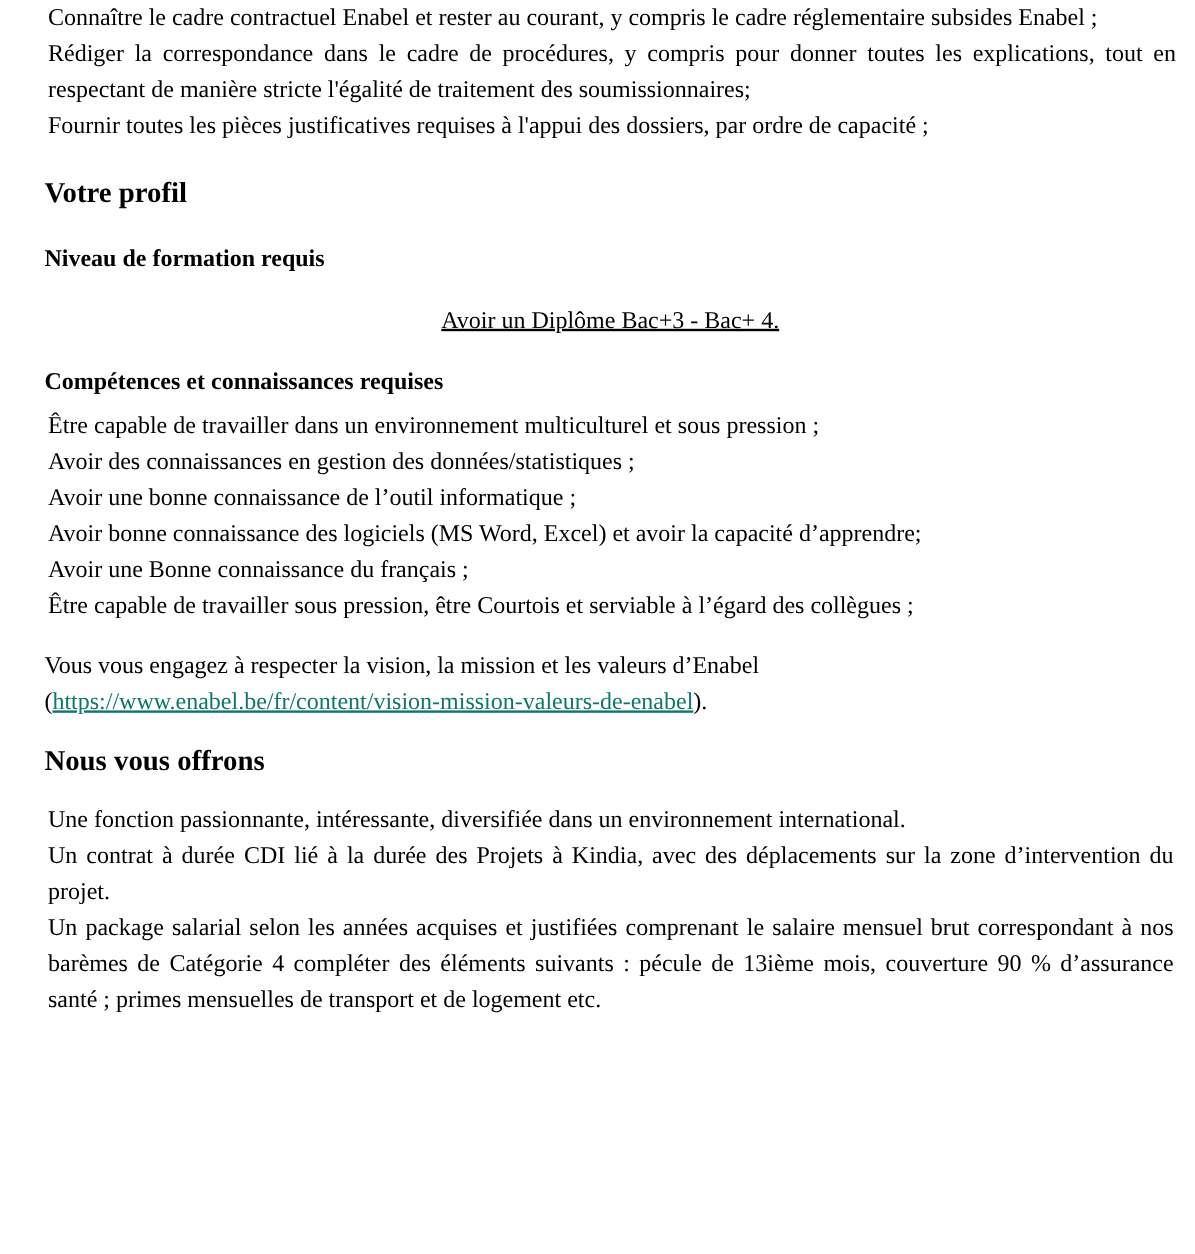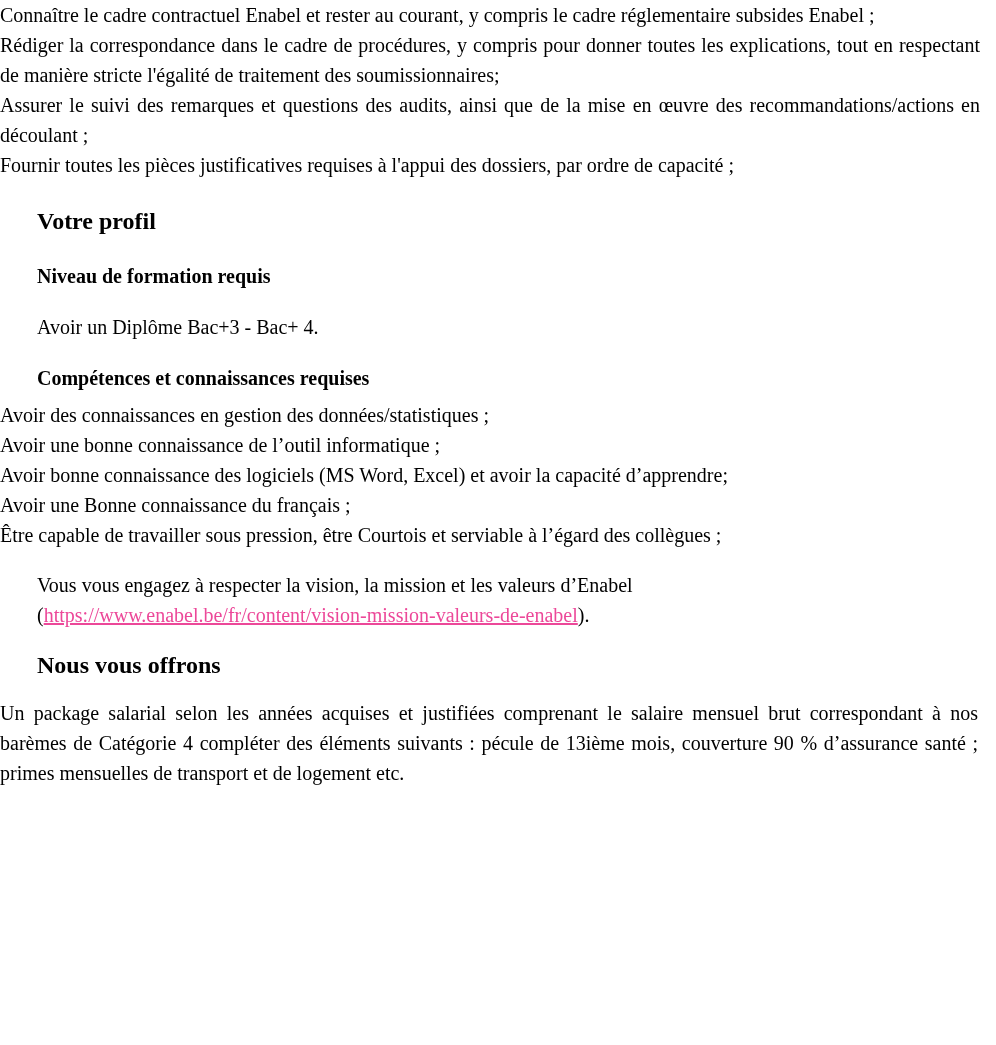--- a/index.html
+++ b/index.html
@@ -25,21 +25,22 @@
 
   
   .para {
     font-size: 20px;
     line-height: 30px;
     text-align: justify;
     text-justify: inter-word;
     margin: 0;
   }
   .para-left {
-    text-align: left;
+    text-align: center;
+    text-decoration: underline;
   }
 
   
   .h-major {
     font-size: 24px;
     line-height: 30px;
     font-weight: bold;
     margin: 0;
   }
   .h-minor {
@@ -55,20 +56,21 @@
     margin: 0;
     padding: 0;
   }
   ul.bul > li {
     position: relative;
     font-size: 20px;
     line-height: 30px;
     text-align: justify;
     text-justify: inter-word;
     margin: 0;
+    padding-left: 40px;
   }
   ul.bul > li::before {
     content: "\2022";
     position: absolute;
     font-size: 17px;
     line-height: 30px;
   }
 
   
   .listA > li {
@@ -89,21 +91,21 @@
   }
   
   .listB > li {
     text-align: justify;
   }
 
   b, strong { font-weight: normal; }
 
   .link-url {
     text-decoration: underline;
-    color: #ec4899;
+    color: #0f766e;
   }
 
   
   .sp-8  { height: 8px; }
   .sp-18 { height: 18px; }
   .sp-20 { height: 20px; }
   .sp-22 { height: 22px; }
   .sp-26 { height: 26px; }
 
   .block-indent {
@@ -117,23 +119,20 @@
 <div class="page">
 
   <ul class="bul listA">
     <li>
       <span>Connaître le cadre contractuel Enabel et rester au courant, y compris le cadre réglementaire subsides Enabel ;</span>
     </li>
     <li>
       <span>Rédiger la correspondance dans le cadre de procédures, y compris pour donner toutes les explications, tout en respectant de manière stricte l'égalité de traitement des soumissionnaires;</span>
     </li>
     <li>
-      <span>Assurer le suivi des remarques et questions des audits, ainsi que de la mise en œuvre des recommandations/actions en découlant ;</span>
-    </li>
-    <li>
       <span>Fournir toutes les pièces justificatives requises à l'appui des dossiers, par ordre de capacité ;</span>
     </li>
   </ul>
 
   <div class="sp-26"></div>
 
   <div class="h-major block-indent">Votre profil</div>
 
   <div class="sp-26"></div>
 
@@ -143,20 +142,23 @@
 
   <div class="para para-left block-indent">Avoir un Diplôme Bac+3 - Bac+ 4.</div>
 
   <div class="sp-22"></div>
 
   <div class="h-minor block-indent">Compétences et connaissances requises</div>
 
   <div class="sp-8"></div>
 
   <ul class="bul listA">
+    <li>
+      <span>Être capable de travailler dans un environnement multiculturel et sous pression ;</span>
+    </li>
     <li>
       <span>Avoir des connaissances en gestion des données/statistiques ;</span>
     </li>
     <li>
       <span>Avoir une bonne connaissance de l’outil informatique ;</span>
     </li>
     <li>
       <span>Avoir bonne connaissance des logiciels (MS Word, Excel) et avoir la capacité d’apprendre;</span>
     </li>
     <li>
@@ -175,17 +177,23 @@
   </div>
 
   <div class="sp-20"></div>
 
   <div class="h-major block-indent">Nous vous offrons</div>
 
   <div class="sp-18"></div>
 
   <ul class="bul listB">
     <li>
+      <span class="runs"><span>Une fonction passionnante, intéressante, diversifiée dans un environnement international.</span></span>
+    </li>
+    <li>
+      <span class="runs"><b>Un contrat à durée CDI</b><span> lié à la durée des Projets à Kindia</span><b>, avec des déplacements sur la zone d’intervention du projet.</b></span>
+    </li>
+    <li>
       <span class="runs"><span>Un </span><b>package salarial</b><span> selon les années acquises et justifiées comprenant le </span><b>salaire mensuel brut correspondant à nos barèmes de Catégorie 4 compléter des éléments suivants :</b><span> pécule de 13ième mois, couverture 90 % d’assurance santé ; primes mensuelles de transport et de logement etc.</span></span>
     </li>
   </ul>
 
 </div>
 
 </body></html>

